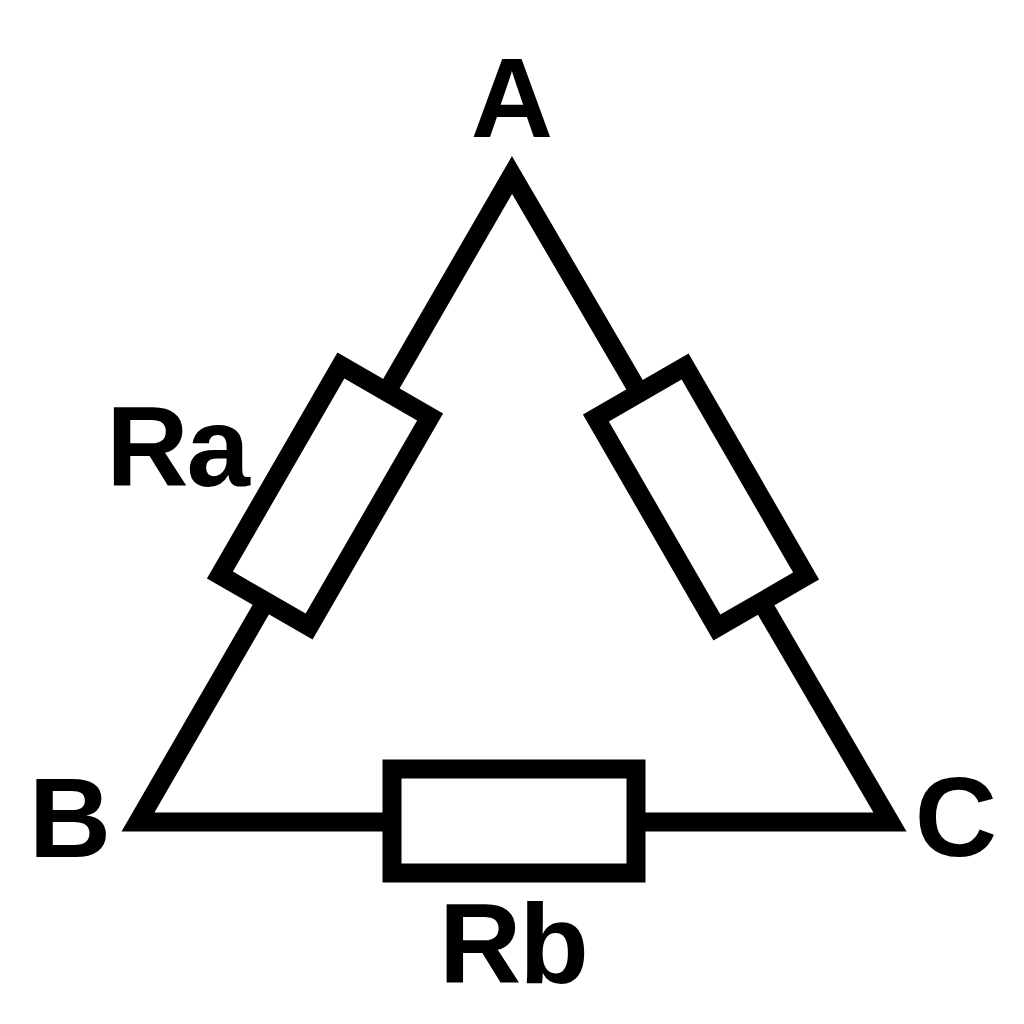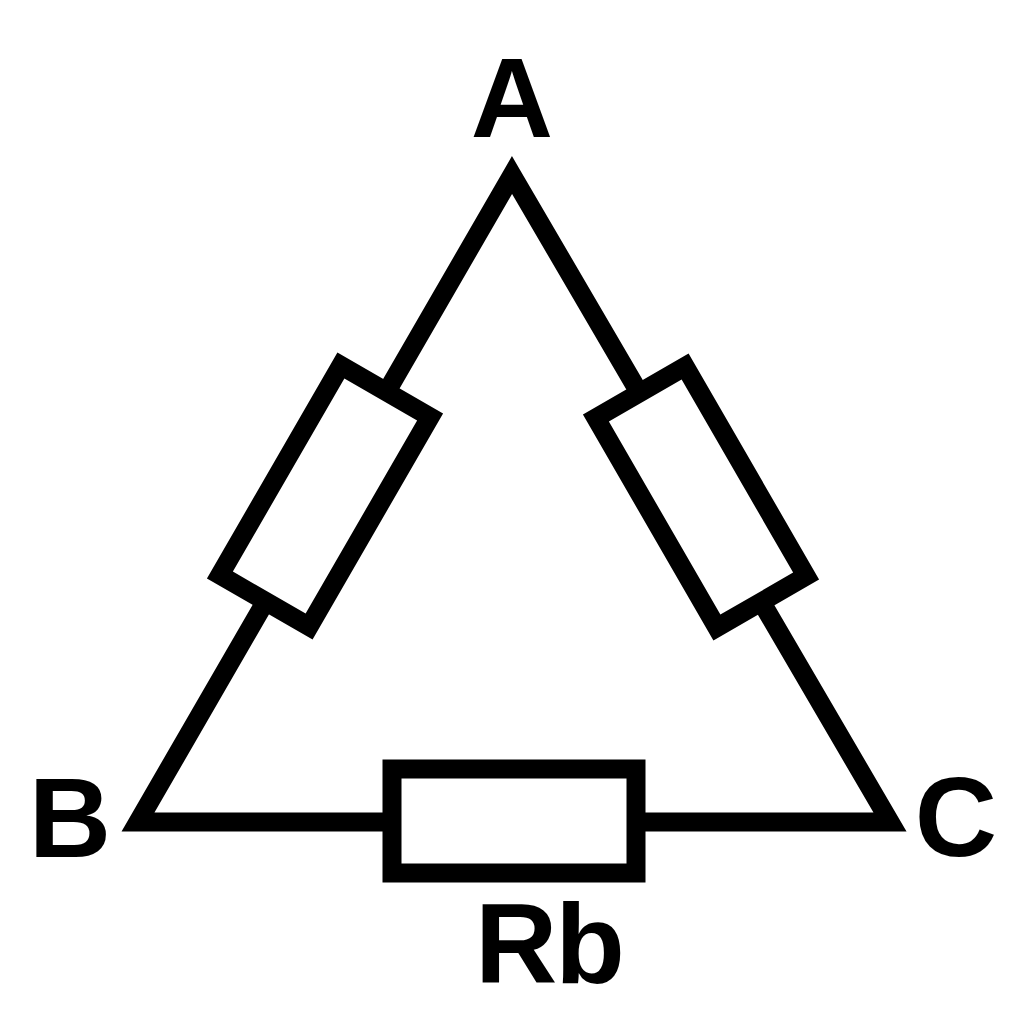--- a/index.html
+++ b/index.html
@@ -33,21 +33,21 @@
     letter-spacing: -2px;
     white-space: nowrap;
     user-select: none;
   }
   
   .lbl-a  { left: 511px; top:  98px; }
   .lbl-b  { left:  69px; top: 818px; }
   .lbl-c  { left: 955px; top: 817px; }
   .lbl-ra { left: 177px; top: 447px; }
   .lbl-rc { left: 843px; top: 446px; }
-  .lbl-rb { left: 513px; top: 944px; margin-left: 36px; }
+  .lbl-rb { left: 513px; top: 944px; }
 </style>
 </head>
 <body>
 
 <div class="canvas">
 
   <svg width="1024" height="1024" viewBox="0 0 1024 1024">
 
     <path d="M 512 175 L 890 822 L 138 822 Z" fill="none" stroke="#000000" stroke-width="19" stroke-linejoin="miter" stroke-miterlimit="6"></path>
 
@@ -61,15 +61,16 @@
 
     <g>
       <rect x="392" y="769" width="244" height="104" fill="#ffffff" stroke="#000000" stroke-width="19"></rect>
     </g>
   </svg>
 
   <div class="lbl lbl-a">A</div>
   <div class="lbl lbl-b">B</div>
   <div class="lbl lbl-c">C</div>
 
+  <div class="lbl lbl-ra">Ra</div>
   <div class="lbl lbl-rb">Rb</div>
 
 </div>
 
 </body></html>

